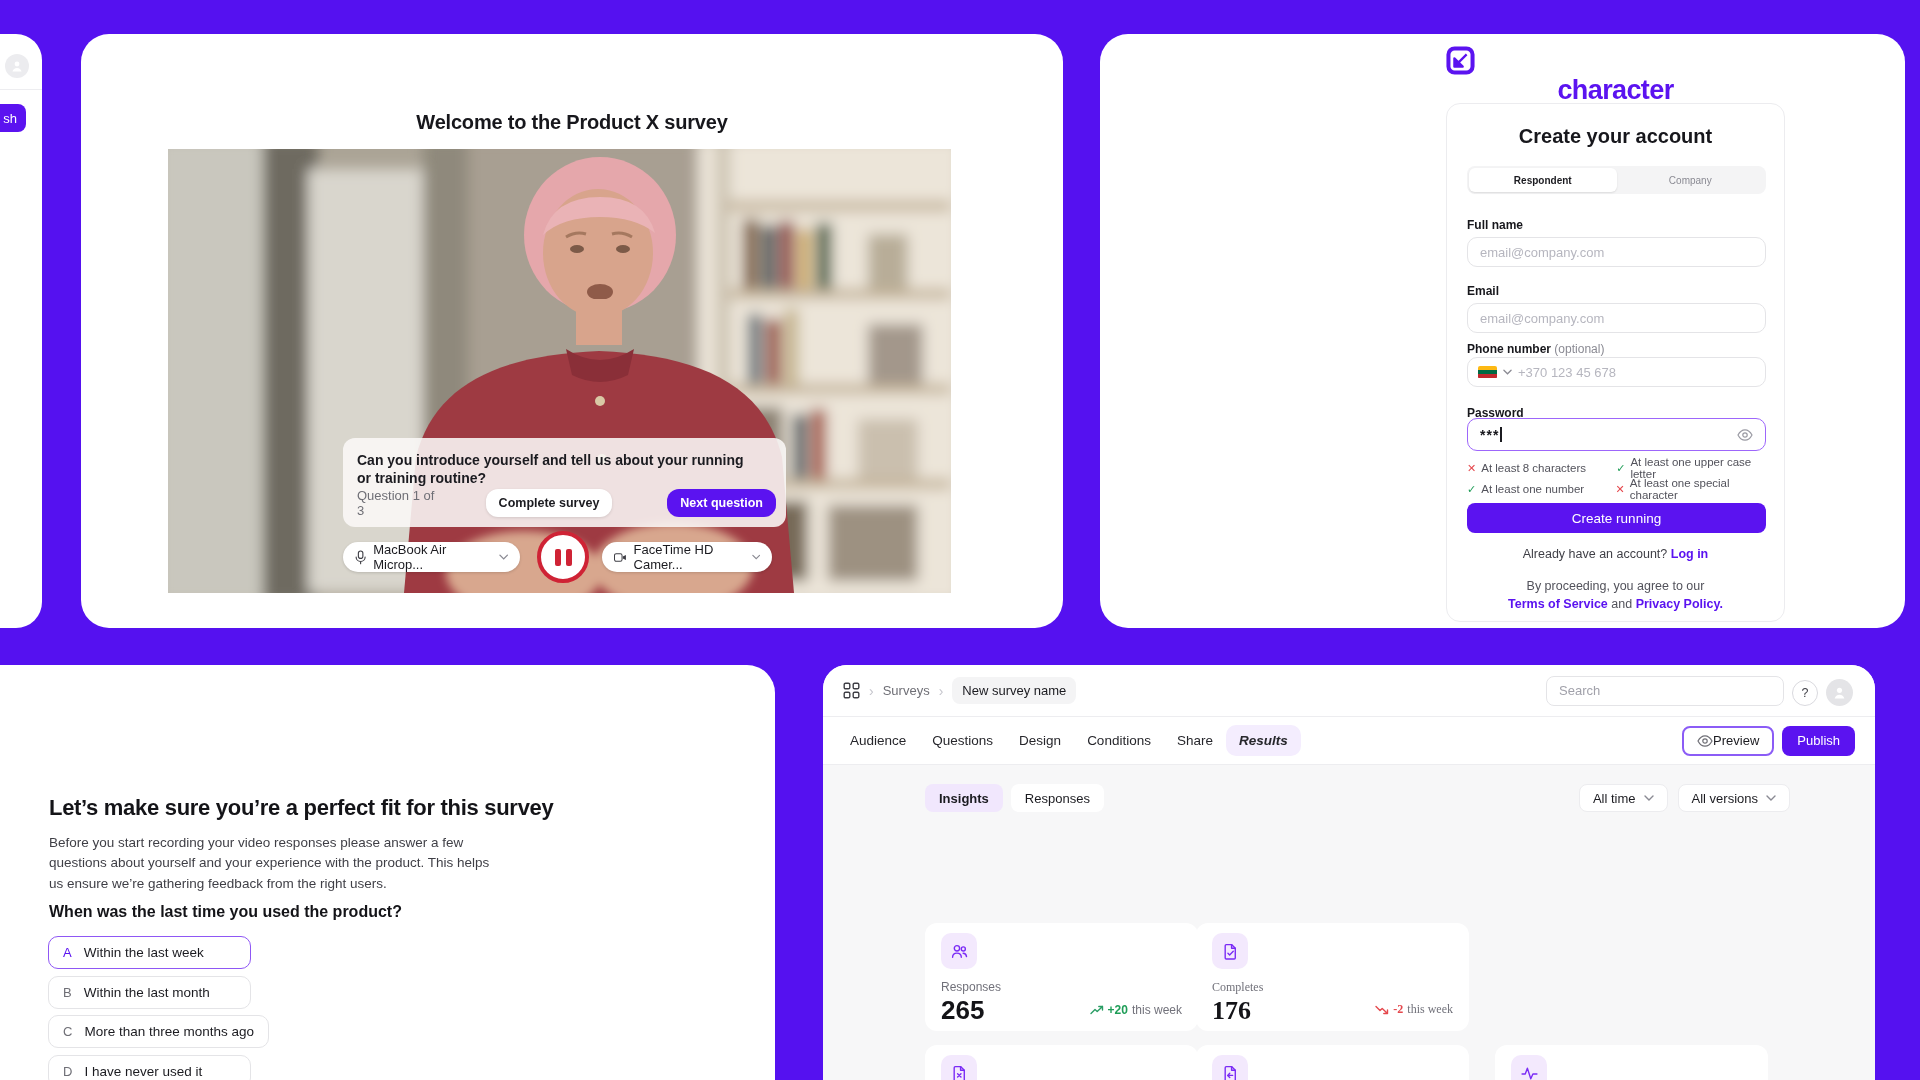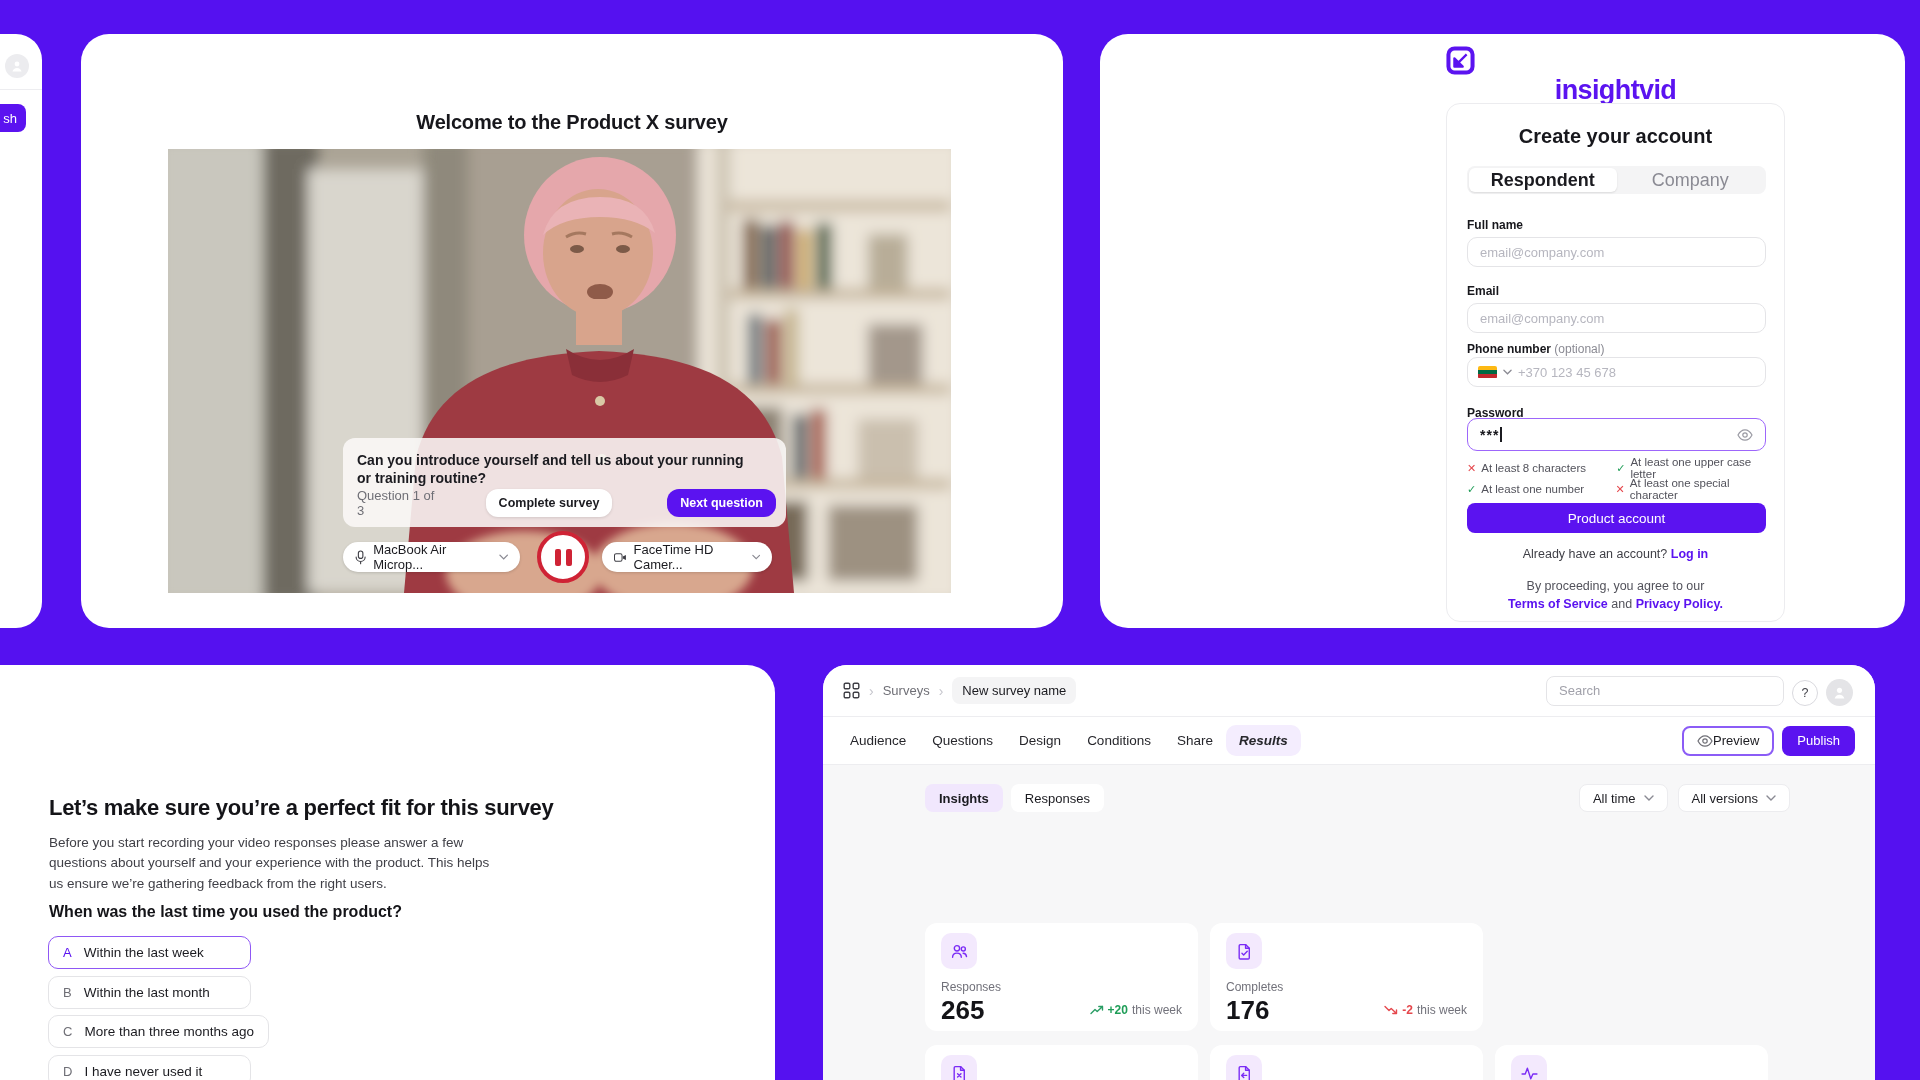--- a/index.html
+++ b/index.html
@@ -36,21 +36,21 @@
   #pause-btn { position:absolute; left:369px; top:382px; width:52px; height:52px; border-radius:50%; background:#fff; border:4px solid #cf2335; display:flex; align-items:center; justify-content:center; gap:5px; }
   #pause-btn .bar { width:6px; height:17px; background:#cf2335; border-radius:2px; }
 
   
   #signup-card { left:1100px; top:34px; width:805px; height:594px; border-radius:28px; }
   #logo { position:absolute; left:346px; top:12px; width:339px; text-align:center; font-size:27px; font-weight:bold; color:#5b13f0; letter-spacing:-0.6px; }
   #logo svg { vertical-align:-5px; margin-right:7px; }
   #signup-panel { position:absolute; left:346px; top:69px; width:339px; height:519px; border:1px solid #ececef; border-radius:14px; background:#fff; }
   #signup-heading { text-align:center; margin-top:21px; font-size:20px; font-weight:bold; }
   #segmented { position:absolute; left:20px; top:62px; width:299px; height:28px; background:#f4f4f5; border-radius:8px; display:flex; padding:2px; }
-  .segment { flex:1; display:flex; align-items:center; justify-content:center; font-size:18px; color:#8a8a93; border-radius:6px; }
+  .segment { flex:1; display:flex; align-items:center; justify-content:center; font-size:10px; color:#8a8a93; border-radius:6px; }
   .segment.active { background:#fff; color:#1b1b20; font-weight:bold; box-shadow:0 1px 2px rgba(0,0,0,.10); }
   .field-label { position:absolute; left:20px; font-size:12px; font-weight:bold; color:#17171c; }
   .field-label .optional { font-weight:normal; color:#8a8a93; }
   .text-input { position:absolute; left:20px; width:299px; height:30px; border:1px solid #e4e4e7; border-radius:10px; font-size:13px; padding:0 12px; color:#1b1b20; font-family:"Liberation Sans",sans-serif; outline:none; background:#fff; }
   .text-input::placeholder { color:#b6b6bf; }
   #phone-input-wrap { position:absolute; left:20px; top:253px; width:299px; height:30px; border:1px solid #e4e4e7; border-radius:10px; display:flex; align-items:center; padding:0 10px; gap:6px; }
   #flag { width:19px; height:13px; border-radius:2px; overflow:hidden; display:flex; flex-direction:column; }
   #flag div { flex:1; }
   #phone-placeholder { color:#b6b6bf; font-size:13px; }
   #password-wrap { position:absolute; left:20px; top:314px; width:299px; height:33px; border:1.5px solid #9d66fb; border-radius:10px; display:flex; align-items:center; padding:0 12px; }
@@ -106,21 +106,21 @@
   .stat-icon { width:36px; height:36px; border-radius:10px; background:#f3e9fd; display:flex; align-items:center; justify-content:center; }
   .stat-label { margin-top:11px; font-size:12px; color:#71717a; }
   .stat-value { margin-top:1px; font-size:26px; font-weight:bold; color:#141418; }
   .stat-trend { position:absolute; right:16px; bottom:14px; display:flex; align-items:center; gap:4px; font-size:12px; color:#71717a; }
   .delta-green { color:#1f9d57; font-weight:bold; }
   .delta-red { color:#e5484d; font-weight:bold; }
   .trend-green { color:#2a9d64; }
   .trend-red { color:#e5484d; }
   .stat-note { position:absolute; right:16px; bottom:16px; font-size:12px; color:#71717a; display:flex; gap:14px; }
   .r1 { top:158px; } .r2 { top:280px; }
-  .c1 { left:102px; } .c2 { left:387px; } .c3 { left:672px; }
+  .c1 { left:102px; } .c2 { left:373px;font-family:Liberation Serif, serif; } .c3 { left:672px; }
   svg { display:block; }
 </style>
 </head>
 <body>
 
 <div class="card" id="edge-panel">
   <div id="edge-avatar">
     <svg width="14" height="14" viewBox="0 0 14 14">
         <circle cx="7" cy="5" r="2.4" fill="#fff"></circle>
         <path d="M2.5 12.6c.5-2.4 2.3-3.6 4.5-3.6s4 1.2 4.5 3.6z" fill="#fff"></path>
@@ -231,21 +231,21 @@
         </svg>
     </div>
   </div>
 </div>
 
 <div class="card" id="signup-card">
   <div id="logo">
     <svg width="29" height="29" viewBox="0 0 26 26">
         <rect x="2.2" y="2.2" width="21.6" height="21.6" rx="5.5" fill="none" stroke="#5b13f0" stroke-width="3.6"></rect>
         <path d="M7.5 18.5 L18.5 7.5 M7.5 18.5 L7.5 11 L15 18.5 Z" stroke="#5b13f0" stroke-width="2" fill="#5b13f0" stroke-linejoin="round"></path>
-      </svg><span>insightvid</span>
+      </svg><span>character</span>
   </div>
 
   <div id="signup-panel">
     <div id="signup-heading">Create your account</div>
 
     <div id="segmented">
       <div class="segment active">Respondent</div>
       <div class="segment">Company</div>
     </div>
 
@@ -292,21 +292,21 @@
       <div class="validation-item">
           <span class="mark-good">✓</span>
           <span>At least one number</span>
         </div>
       <div class="validation-item">
           <span class="mark-bad">✕</span>
           <span>At least one special character</span>
         </div>
     </div>
 
-    <button id="create-account-btn">Product account</button>
+    <button id="create-account-btn">Create running</button>
 
     <div id="login-row">
       <span>Already have an account?</span>
       <a class="purple-link">Log in</a>
     </div>
 
     <div id="terms-block">
       <span>By proceeding, you agree to our</span><br>
       <a class="purple-link">Terms of Service</a>
       <span>and</span>

